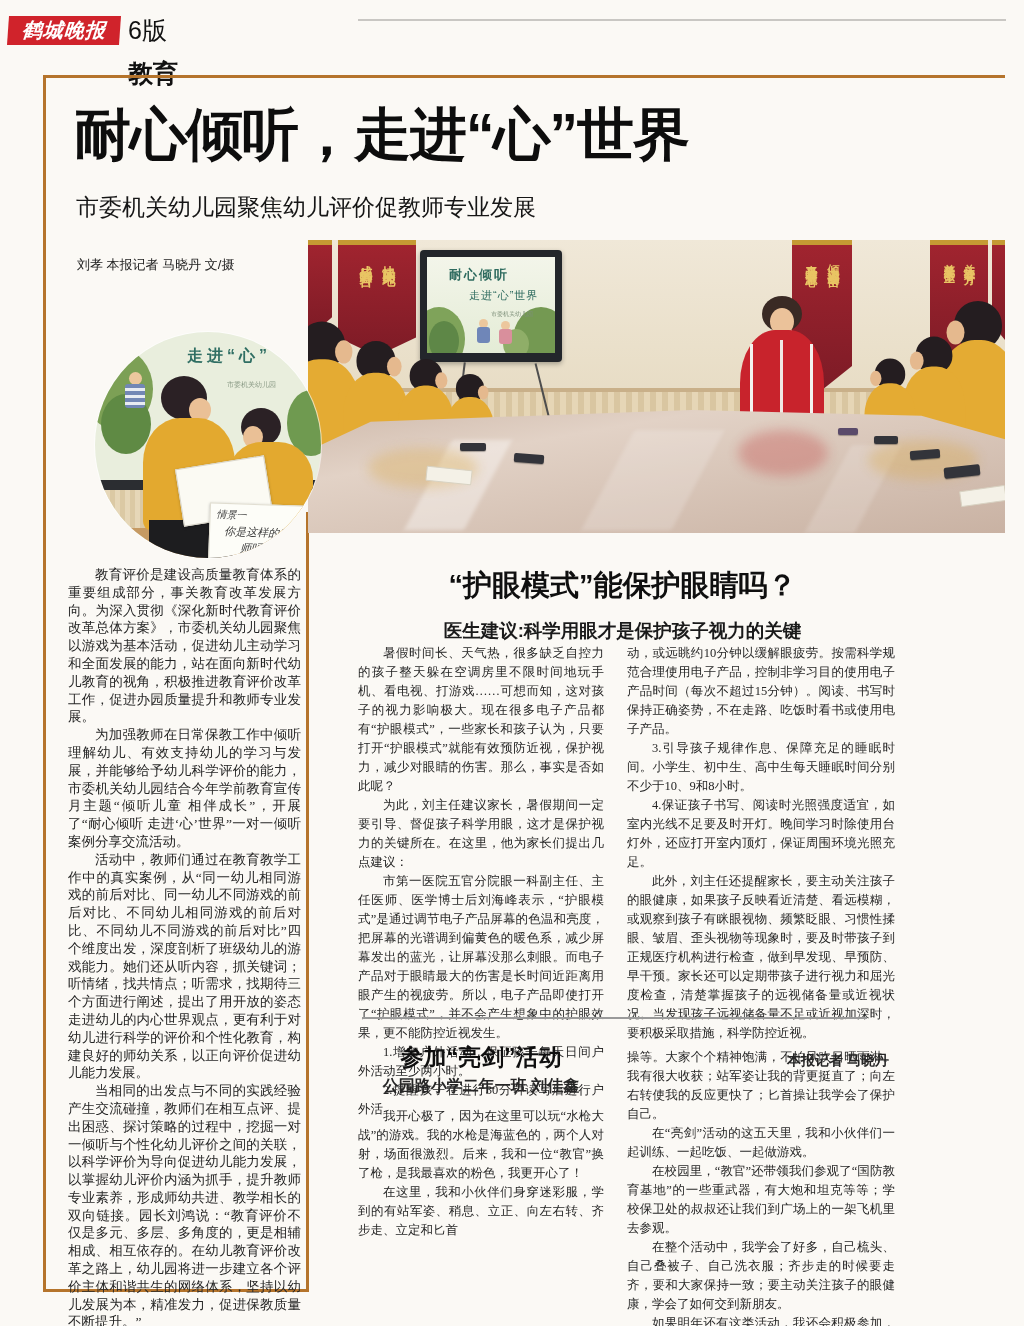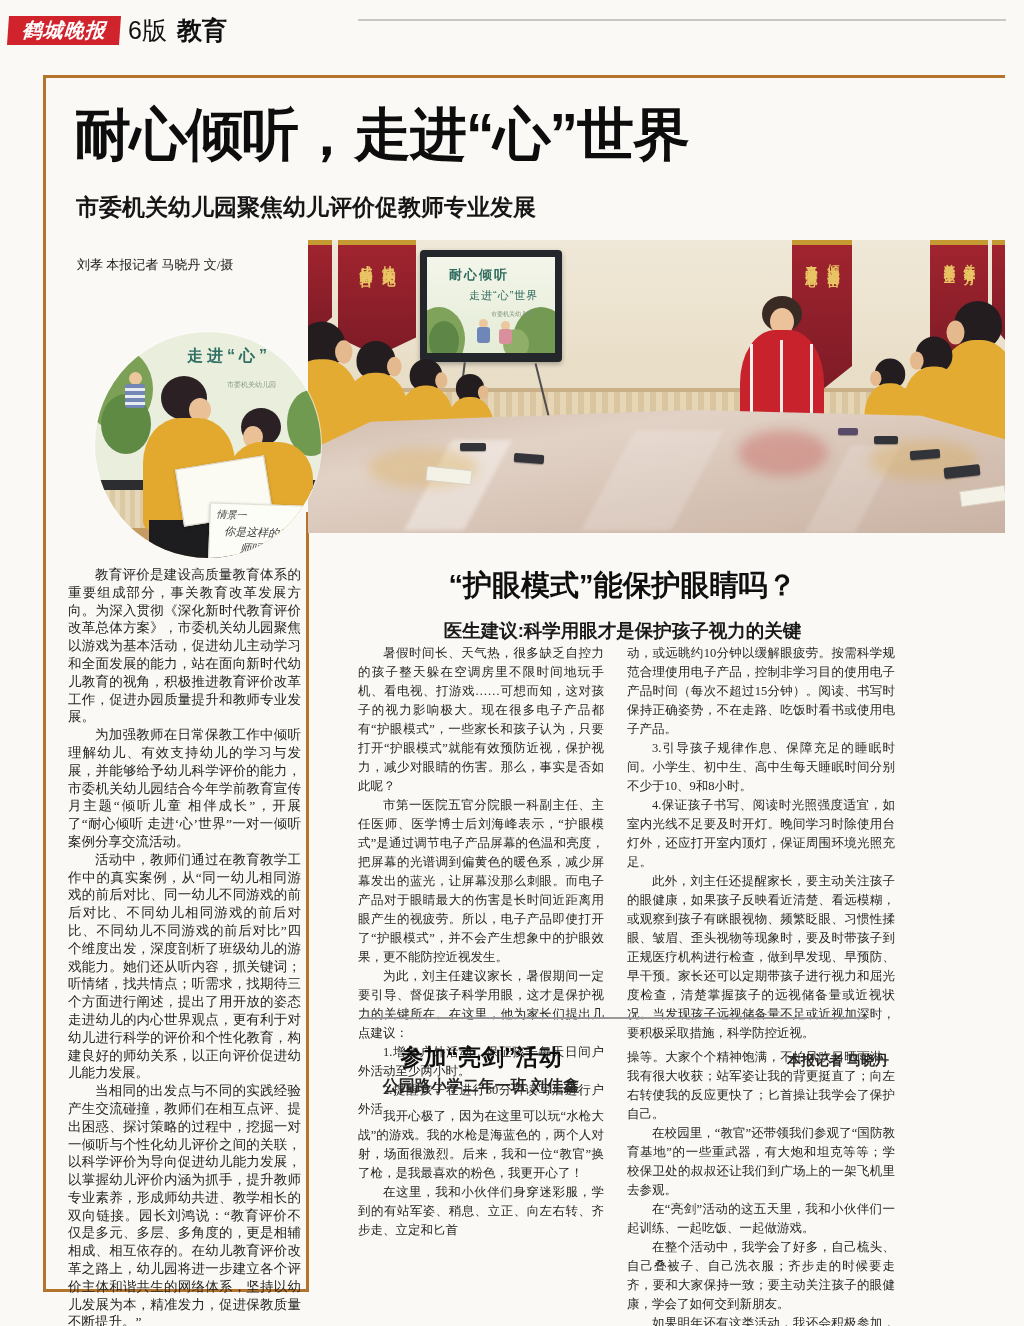--- a/index.html
+++ b/index.html
@@ -5,40 +5,40 @@
   html,body{margin:0;padding:0;background:#e8e6e2;}
   .page{position:relative;width:1024px;height:1326px;background:#fbf9f5;overflow:hidden;
         font-family:"Liberation Serif",serif;color:#262626;}
   .abs{position:absolute;}
 
   
   .masthead{left:8px;top:16px;width:112px;height:29px;background:#d0232b;color:#fff;
     display:flex;align-items:center;justify-content:center;font-family:"Liberation Serif",serif;
     font-style:italic;font-weight:bold;font-size:20px;letter-spacing:1px;transform:skewX(-4deg);}
   .edition{left:128px;top:14px;font-family:"Liberation Sans",sans-serif;font-size:25px;color:#111;
-    display:flex;gap:10px;align-items:baseline;}
+    display:flex;gap:10px;align-items:baseline;flex-direction:column;}
   .edition .ed-no{font-weight:400;}
   .edition .ed-sec{font-weight:800;}
   .head-rule{left:358px;top:19px;width:648px;height:2px;background:#c9c7c3;}
   .dateline{left:560px;top:29px;width:345px;text-align:right;font-family:"Liberation Sans",sans-serif;
     font-size:13.5px;color:#3a3a3a;letter-spacing:.5px;}
 
   
   .bd{background:#b5742c;}
   .bd-top{left:43px;top:75px;width:962px;height:2.5px;}
   .bd-left{left:43px;top:75px;width:2.5px;height:1216px;}
   .bd-bottom{left:43px;top:1289px;width:266px;height:2.5px;}
   .bd-div{left:306px;top:512px;width:2.5px;height:779px;}
 
   
   .a1-headline{left:74px;top:102px;width:760px;font-family:"Liberation Sans",sans-serif;
     font-weight:900;font-size:57px;line-height:1.15;color:#0d0d0d;letter-spacing:-1px;white-space:nowrap;}
   .a1-subtitle{left:76px;top:192px;width:700px;font-family:"Liberation Sans",sans-serif;
-    font-weight:700;font-size:23px;color:#161616;white-space:nowrap;}
-  .a1-byline{left:77px;top:256px;font-family:Liberation Serif, serif;font-size:13px;color:#222;}
+    font-weight:400;font-size:23px;color:#161616;white-space:nowrap;}
+  .a1-byline{left:77px;top:256px;font-family:Liberation Sans, sans-serif;font-size:13px;color:#222;}
   .a1-col{left:68px;top:566px;width:233px;font-size:13.5px;line-height:17.8px;text-align:justify;}
   .a1-col p,.bodycol p{margin:0;text-indent:2em;}
 
   
   .a2-head{left:355px;top:554px;width:535px;text-align:center;}
   .a2-headline{font-family:"Liberation Sans",sans-serif;font-weight:800;font-size:29px;color:#0f0f0f;margin:12px;}
   .a2-subtitle{font-family:"Liberation Sans",sans-serif;font-weight:600;font-size:18.5px;color:#1a1a1a;margin:8px 0 0 0;}
   .bodycol{font-size:12.5px;line-height:19px;text-align:justify;}
   .a2-col1{left:358px;top:644px;width:246px;}
   .a2-col2{left:627px;top:644px;width:268px;}
@@ -282,22 +282,22 @@
       <p>活动中，教师们通过在教育教学工作中的真实案例，从“同一幼儿相同游戏的前后对比、同一幼儿不同游戏的前后对比、不同幼儿相同游戏的前后对比、不同幼儿不同游戏的前后对比”四个维度出发，深度剖析了班级幼儿的游戏能力。她们还从听内容，抓关键词；听情绪，找共情点；听需求，找期待三个方面进行阐述，提出了用开放的姿态走进幼儿的内心世界观点，更有利于对幼儿进行科学的评价和个性化教育，构建良好的师幼关系，以正向评价促进幼儿能力发展。</p>
       <p>当相同的出发点与不同的实践经验产生交流碰撞，教师们在相互点评、提出困惑、探讨策略的过程中，挖掘一对一倾听与个性化幼儿评价之间的关联，以科学评价为导向促进幼儿能力发展，以掌握幼儿评价内涵为抓手，提升教师专业素养，形成师幼共进、教学相长的双向链接。园长刘鸿说：“教育评价不仅是多元、多层、多角度的，更是相辅相成、相互依存的。在幼儿教育评价改革之路上，幼儿园将进一步建立各个评价主体和谐共生的网络体系，坚持以幼儿发展为本，精准发力，促进保教质量不断提升。”</p>
   </div>
 
   <div class="abs a2-head">
     <h2 class="a2-headline">“护眼模式”能保护眼睛吗？</h2>
     <h3 class="a2-subtitle">医生建议:科学用眼才是保护孩子视力的关键</h3>
   </div>
   <div class="abs bodycol a2-col1">
     <p>暑假时间长、天气热，很多缺乏自控力的孩子整天躲在空调房里不限时间地玩手机、看电视、打游戏……可想而知，这对孩子的视力影响极大。现在很多电子产品都有“护眼模式”，一些家长和孩子认为，只要打开“护眼模式”就能有效预防近视，保护视力，减少对眼睛的伤害。那么，事实是否如此呢？</p>
+      <p>为此，刘主任建议家长，暑假期间一定要引导、督促孩子科学用眼，这才是保护视力的关键所在。在这里，他为家长们提出几点建议：</p>
       <p>市第一医院五官分院眼一科副主任、主任医师、医学博士后刘海峰表示，“护眼模式”是通过调节电子产品屏幕的色温和亮度，把屏幕的光谱调到偏黄色的暖色系，减少屏幕发出的蓝光，让屏幕没那么刺眼。而电子产品对于眼睛最大的伤害是长时间近距离用眼产生的视疲劳。所以，电子产品即使打开了“护眼模式”，并不会产生想象中的护眼效果，更不能防控近视发生。</p>
-      <p>为此，刘主任建议家长，暑假期间一定要引导、督促孩子科学用眼，这才是保护视力的关键所在。在这里，他为家长们提出几点建议：</p>
       <p>1.增加户外活动，保证孩子每天日间户外活动至少两小时。</p>
       <p>2.提醒孩子在进行30分钟读写后进行户外活</p>
   </div>
   <div class="abs bodycol a2-col2 no-first-indent">
     <div class="no-first-indent">
       <p>动，或远眺约10分钟以缓解眼疲劳。按需科学规范合理使用电子产品，控制非学习目的使用电子产品时间（每次不超过15分钟）。阅读、书写时保持正确姿势，不在走路、吃饭时看书或使用电子产品。</p>
         <p>3.引导孩子规律作息、保障充足的睡眠时间。小学生、初中生、高中生每天睡眠时间分别不少于10、9和8小时。</p>
         <p>4.保证孩子书写、阅读时光照强度适宜，如室内光线不足要及时开灯。晚间学习时除使用台灯外，还应打开室内顶灯，保证周围环境光照充足。</p>
         <p>此外，刘主任还提醒家长，要主动关注孩子的眼健康，如果孩子反映看近清楚、看远模糊，或观察到孩子有眯眼视物、频繁眨眼、习惯性揉眼、皱眉、歪头视物等现象时，要及时带孩子到正规医疗机构进行检查，做到早发现、早预防、早干预。家长还可以定期带孩子进行视力和屈光度检查，清楚掌握孩子的远视储备量或近视状况。当发现孩子远视储备量不足或近视加深时，要积极采取措施，科学防控近视。</p>
     </div>
@@ -309,19 +309,19 @@
   <div class="abs bodycol a3-col1">
     <h2 class="a3-headline">参加“亮剑”活动</h2>
     <div class="a3-byline">公园路小学二年一班 刘佳鑫</div>
     <div>
         <p>我开心极了，因为在这里可以玩“水枪大战”的游戏。我的水枪是海蓝色的，两个人对射，场面很激烈。后来，我和一位“教官”换了枪，是我最喜欢的粉色，我更开心了！</p>
         <p>在这里，我和小伙伴们身穿迷彩服，学到的有站军姿、稍息、立正、向左右转、齐步走、立定和匕首</p>
     </div>
   </div>
   <div class="abs bodycol a3-col2 no-first-indent">
     <p>操等。大家个个精神饱满，不怕风吹日晒雨淋。我有很大收获；站军姿让我的背更挺直了；向左右转使我的反应更快了；匕首操让我学会了保护自己。</p>
+      <p>在“亮剑”活动的这五天里，我和小伙伴们一起训练、一起吃饭、一起做游戏。</p>
       <p>在校园里，“教官”还带领我们参观了“国防教育基地”的一些重武器，有大炮和坦克等等；学校保卫处的叔叔还让我们到广场上的一架飞机里去参观。</p>
-      <p>在“亮剑”活动的这五天里，我和小伙伴们一起训练、一起吃饭、一起做游戏。</p>
       <p>在整个活动中，我学会了好多，自己梳头、自己叠被子、自己洗衣服；齐步走的时候要走齐，要和大家保持一致；要主动关注孩子的眼健康，学会了如何交到新朋友。</p>
       <p>如果明年还有这类活动，我还会积极参加，而且会做得更好。</p>
   </div>
 
 </div>
 
 </body></html>

